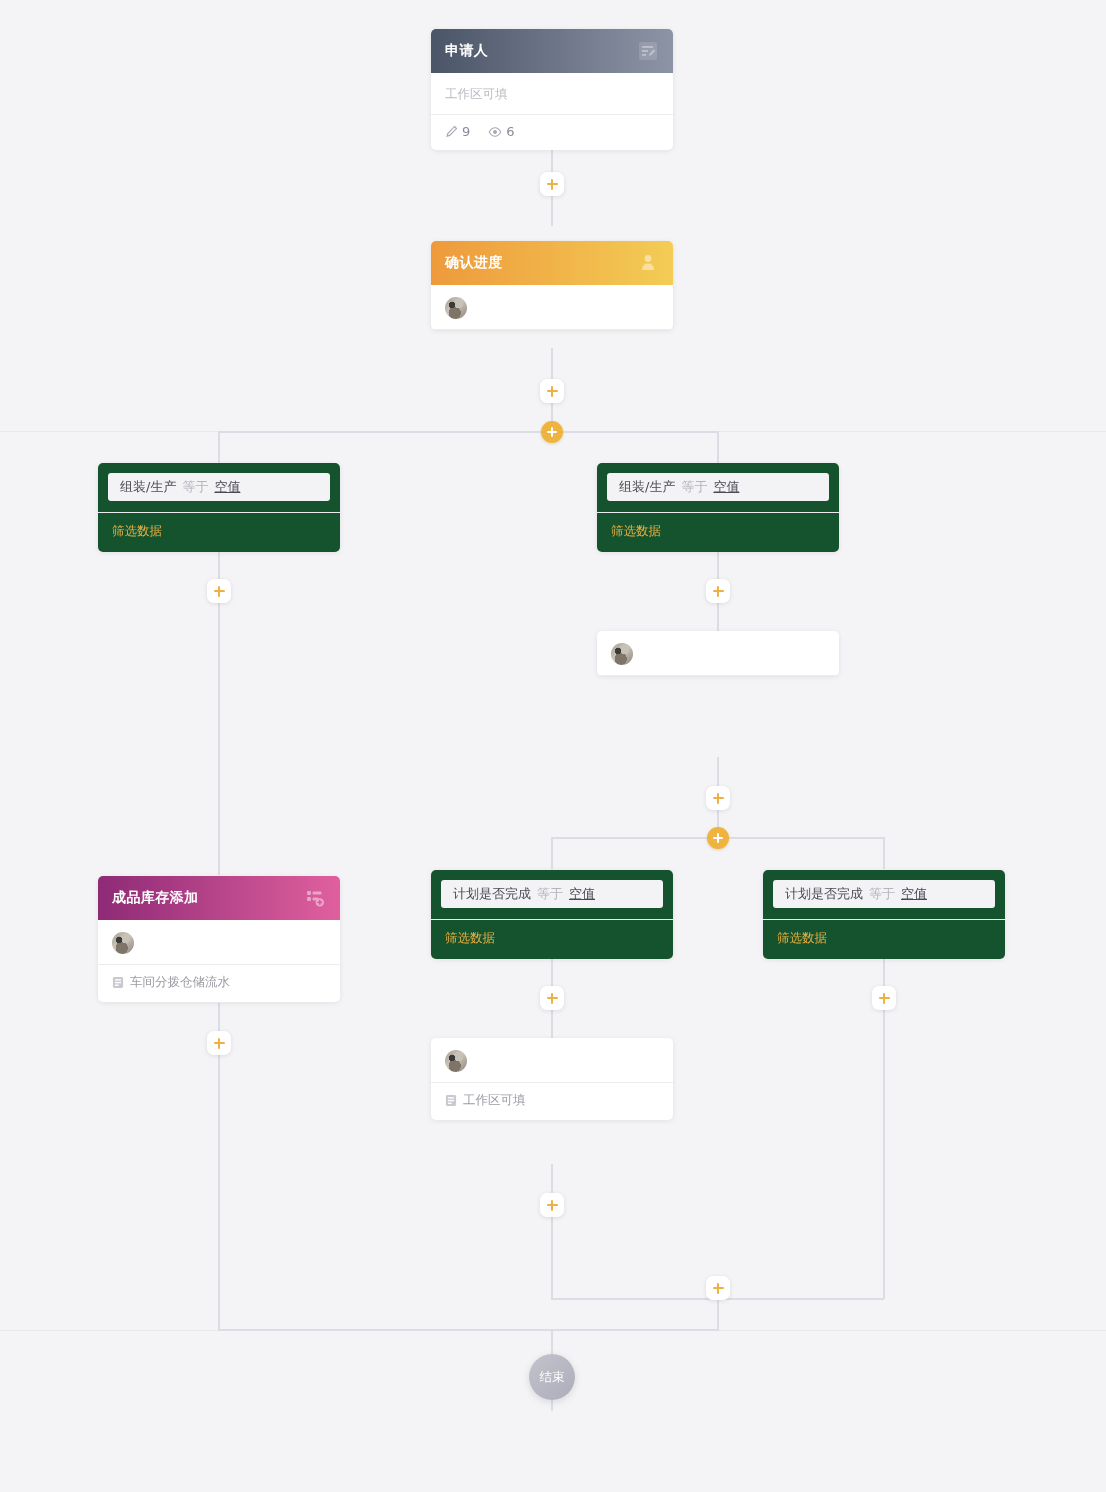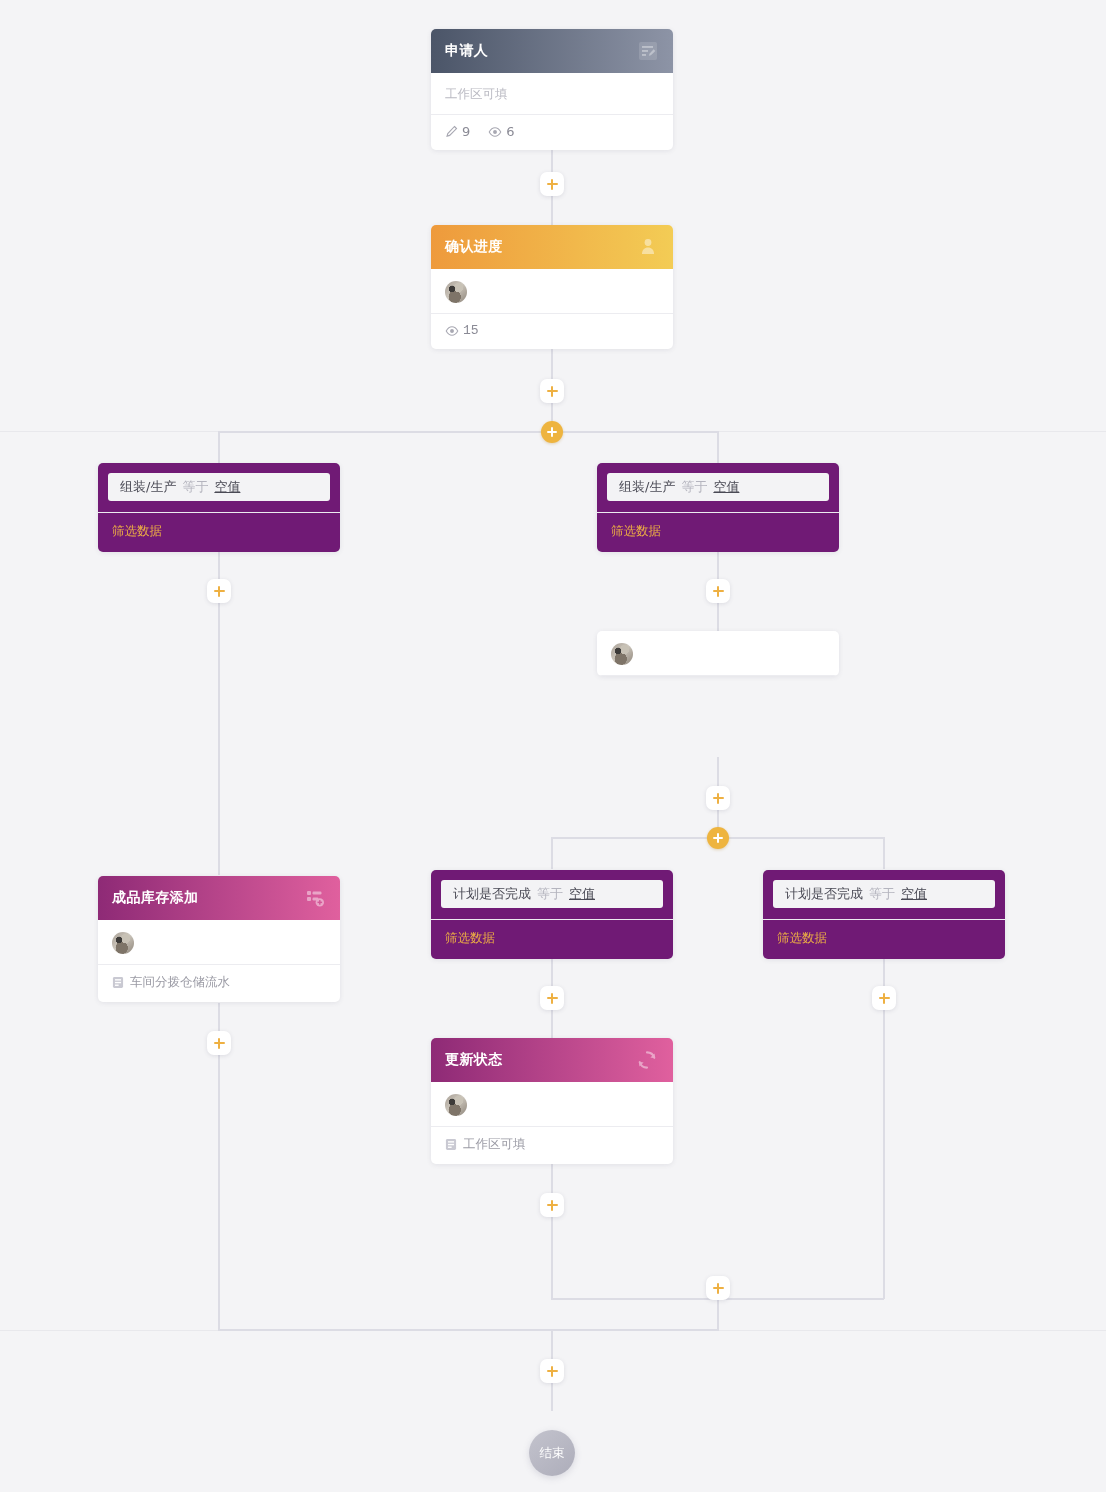--- a/index.html
+++ b/index.html
@@ -162,21 +162,21 @@
     align-items: center;
     gap: 6px;
     font-size: 12.5px;
     color: #9a9aa4;
   }
 
   
   .cond {
     position: absolute;
     width: 242px;
-    background: #701a75;
+    background: #14532d;
     border-radius: 5px;
     box-shadow: 0 1px 5px rgba(70,70,100,0.10);
     overflow: hidden;
     z-index: 5;
     cursor: pointer;
   }
   .cond-expr {
     margin: 10px 10px 0 10px;
     background: #f3f3f5;
     border-radius: 3px;
@@ -290,43 +290,34 @@
           <path d="M1.4 8 C3.4 4.4 6 3.2 8 3.2 C10 3.2 12.6 4.4 14.6 8 C12.6 11.6 10 12.8 8 12.8 C6 12.8 3.4 11.6 1.4 8 Z" fill="none" stroke="#a8a8b2" stroke-width="1.2"></path>
           <circle cx="8" cy="8" r="2.2" fill="#a8a8b2"></circle>
         </svg>
         <span>6</span>
       </span>
     </div>
   </div>
 
   <div class="plus-sq" style="left:540px; top:172px;"></div>
 
-  <div class="node" style="left:431px; top:225px;font-family:Liberation Mono, monospace;">
+  <div class="node" style="left:431px; top:241px;">
     <div class="node-head head-amber">
       <span class="node-title">确认进度</span>
       <span class="node-icon">
         <svg width="22" height="22" viewBox="0 0 22 22">
           <circle cx="11" cy="6.5" r="3.4" fill="#ffffff"></circle>
           <path d="M5 18 C5 13.6 7.6 11.4 11 11.4 C14.4 11.4 17 13.6 17 18 Z" fill="#ffffff"></path>
         </svg>
       </span>
     </div>
     <div class="node-body">
       <div class="avatar"></div>
     </div>
     <div class="node-sep"></div>
-    <div class="node-foot">
-      <span class="stat">
-        <svg width="14" height="14" viewBox="0 0 16 16">
-          <path d="M1.4 8 C3.4 4.4 6 3.2 8 3.2 C10 3.2 12.6 4.4 14.6 8 C12.6 11.6 10 12.8 8 12.8 C6 12.8 3.4 11.6 1.4 8 Z" fill="none" stroke="#a8a8b2" stroke-width="1.2"></path>
-          <circle cx="8" cy="8" r="2.2" fill="#a8a8b2"></circle>
-        </svg>
-        <span>15</span>
-      </span>
-    </div>
   </div>
 
   <div class="plus-sq" style="left:540px; top:379px;"></div>
   <div class="plus-cir" style="left:541px; top:421px;"></div>
 
   <div class="cond" style="left:98px; top:463px;">
     <div class="cond-expr">
       <span class="expr-field">组装/生产</span>
       <span class="expr-op">等于</span>
       <span class="expr-val">空值</span>
@@ -409,31 +400,20 @@
       <span class="expr-val">空值</span>
     </div>
     <div class="cond-sep"></div>
     <div class="cond-foot">筛选数据</div>
   </div>
 
   <div class="plus-sq" style="left:540px; top:986px;"></div>
   <div class="plus-sq" style="left:872px; top:986px;"></div>
 
   <div class="node" style="left:431px; top:1038px;">
-    <div class="node-head head-magenta">
-      <span class="node-title">更新状态</span>
-      <span class="node-icon">
-        <svg width="24" height="24" viewBox="0 0 24 24">
-          <path d="M12 4.4 A7.6 7.6 0 0 1 19.3 9.8" fill="none" stroke="#ffffff" stroke-width="2.1" stroke-linecap="round"></path>
-          <path d="M12 19.6 A7.6 7.6 0 0 1 4.7 14.2" fill="none" stroke="#ffffff" stroke-width="2.1" stroke-linecap="round"></path>
-          <path d="M19.6 5.6 L19.9 10.2 L15.4 9.6 Z" fill="#ffffff"></path>
-          <path d="M4.4 18.4 L4.1 13.8 L8.6 14.4 Z" fill="#ffffff"></path>
-        </svg>
-      </span>
-    </div>
     <div class="node-body">
       <div class="avatar"></div>
     </div>
     <div class="node-sep"></div>
     <div class="node-foot">
       <span class="ds-label">
         <svg width="12" height="13" viewBox="0 0 13 14">
           <rect x="1" y="1" width="11" height="12" rx="1.6" fill="#c9c9d2"></rect>
           <rect x="3.2" y="3.4" width="6.6" height="1.5" fill="#ffffff"></rect>
           <rect x="3.2" y="6.3" width="6.6" height="1.5" fill="#ffffff"></rect>
@@ -443,17 +423,17 @@
       </span>
     </div>
   </div>
 
   <div class="plus-sq" style="left:540px; top:1193px;"></div>
 
   <div class="plus-sq" style="left:706px; top:1276px;"></div>
 
   <div class="plus-sq" style="left:540px; top:1359px;"></div>
 
-  <div class="end-node" style="left:529px; top:1430px;">
+  <div class="end-node" style="left:529px; top:1354px;">
     <span>结束</span>
   </div>
 
 </div>
 
 </body></html>

